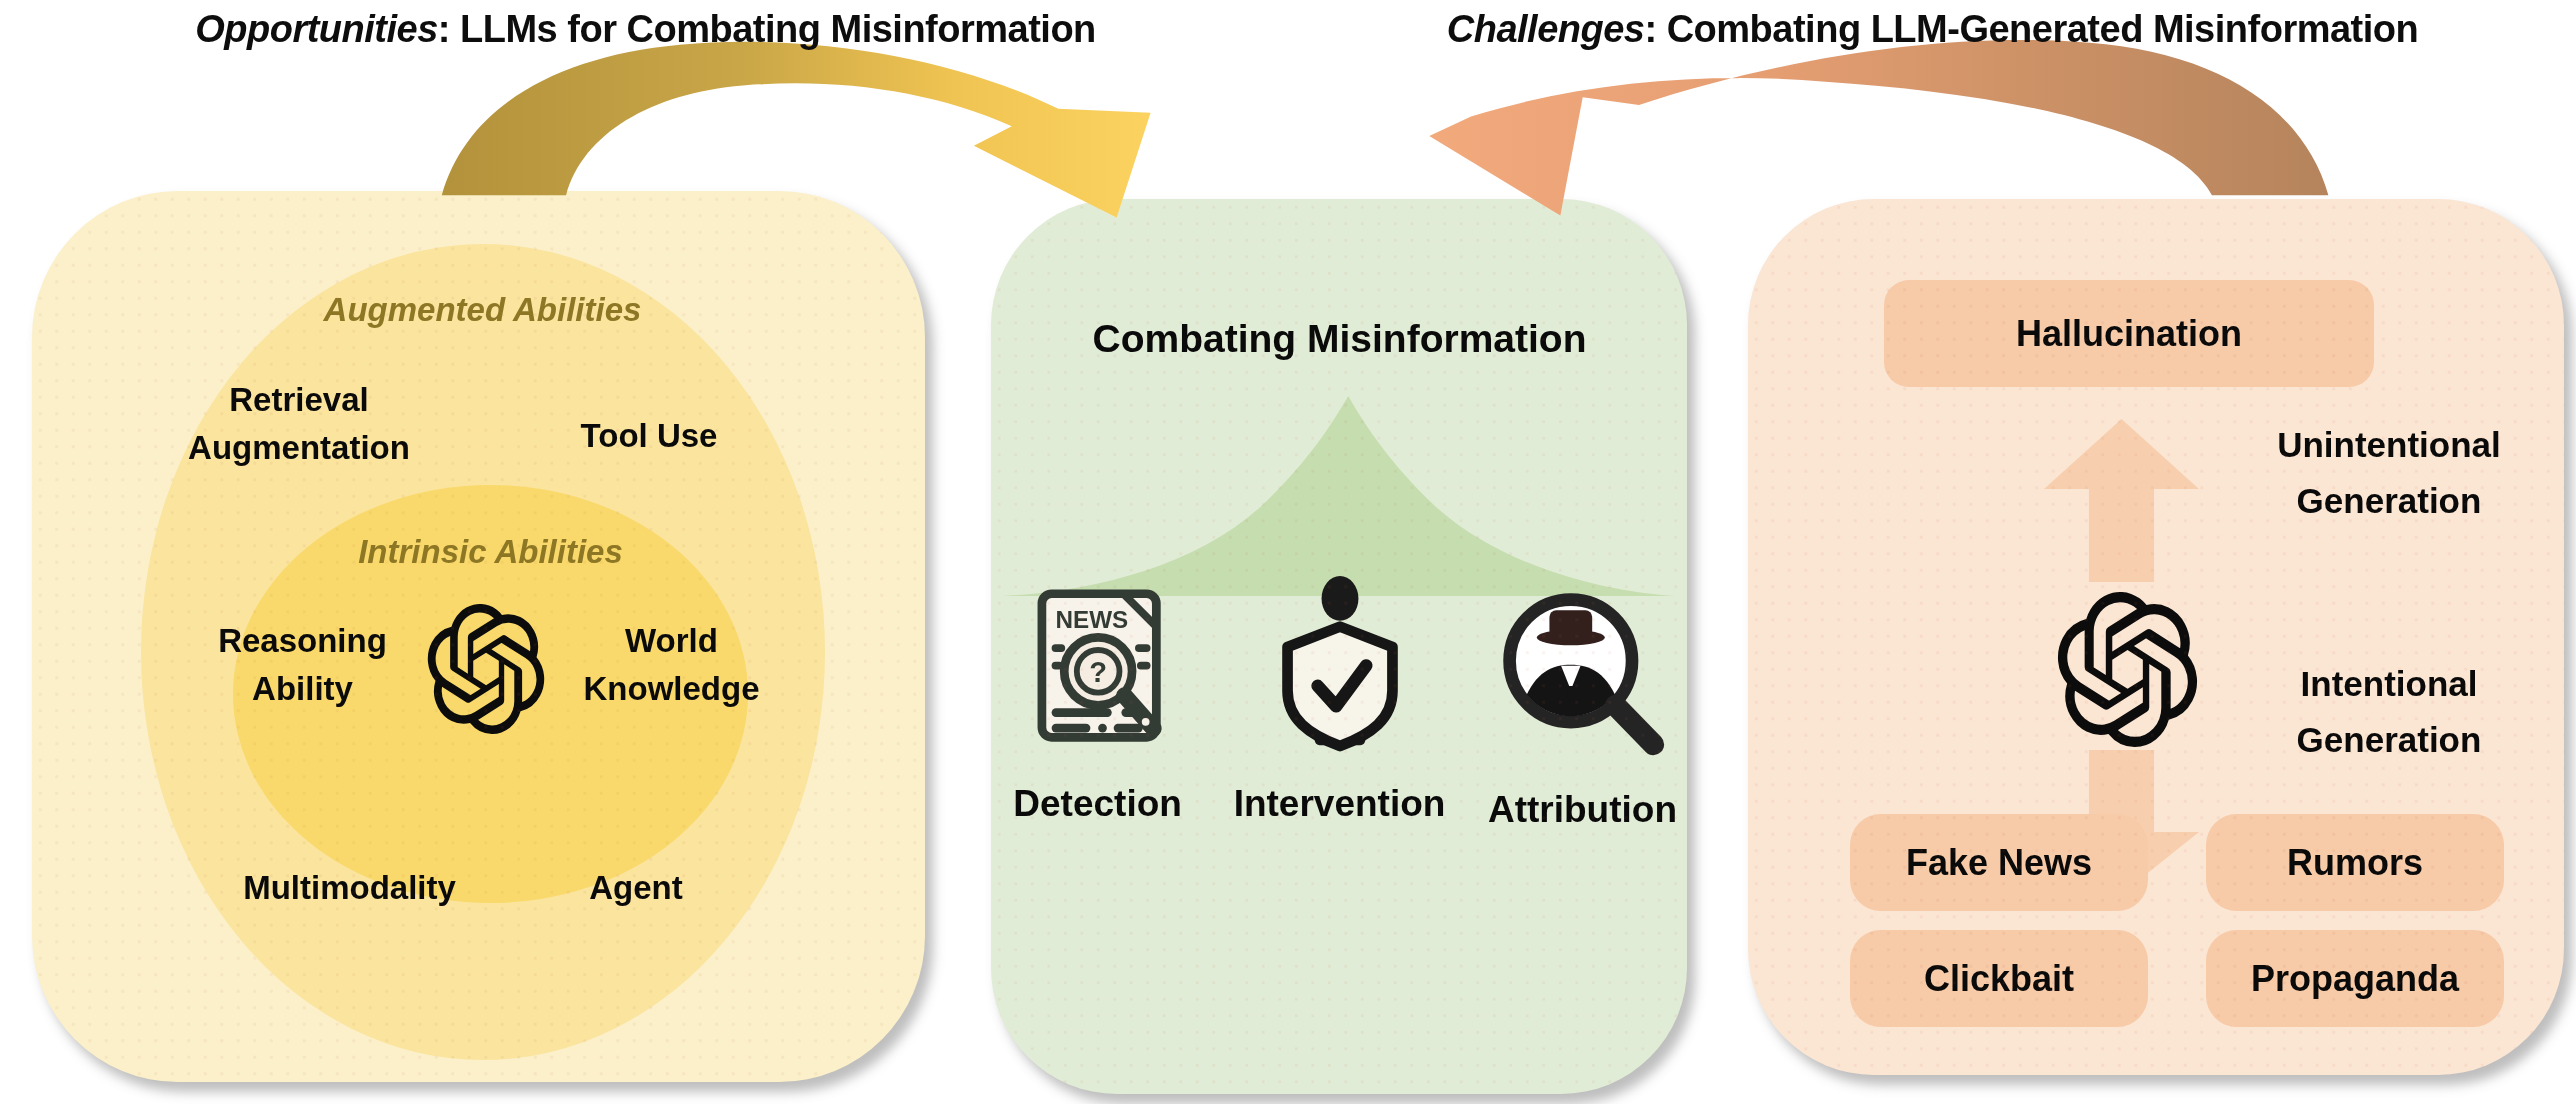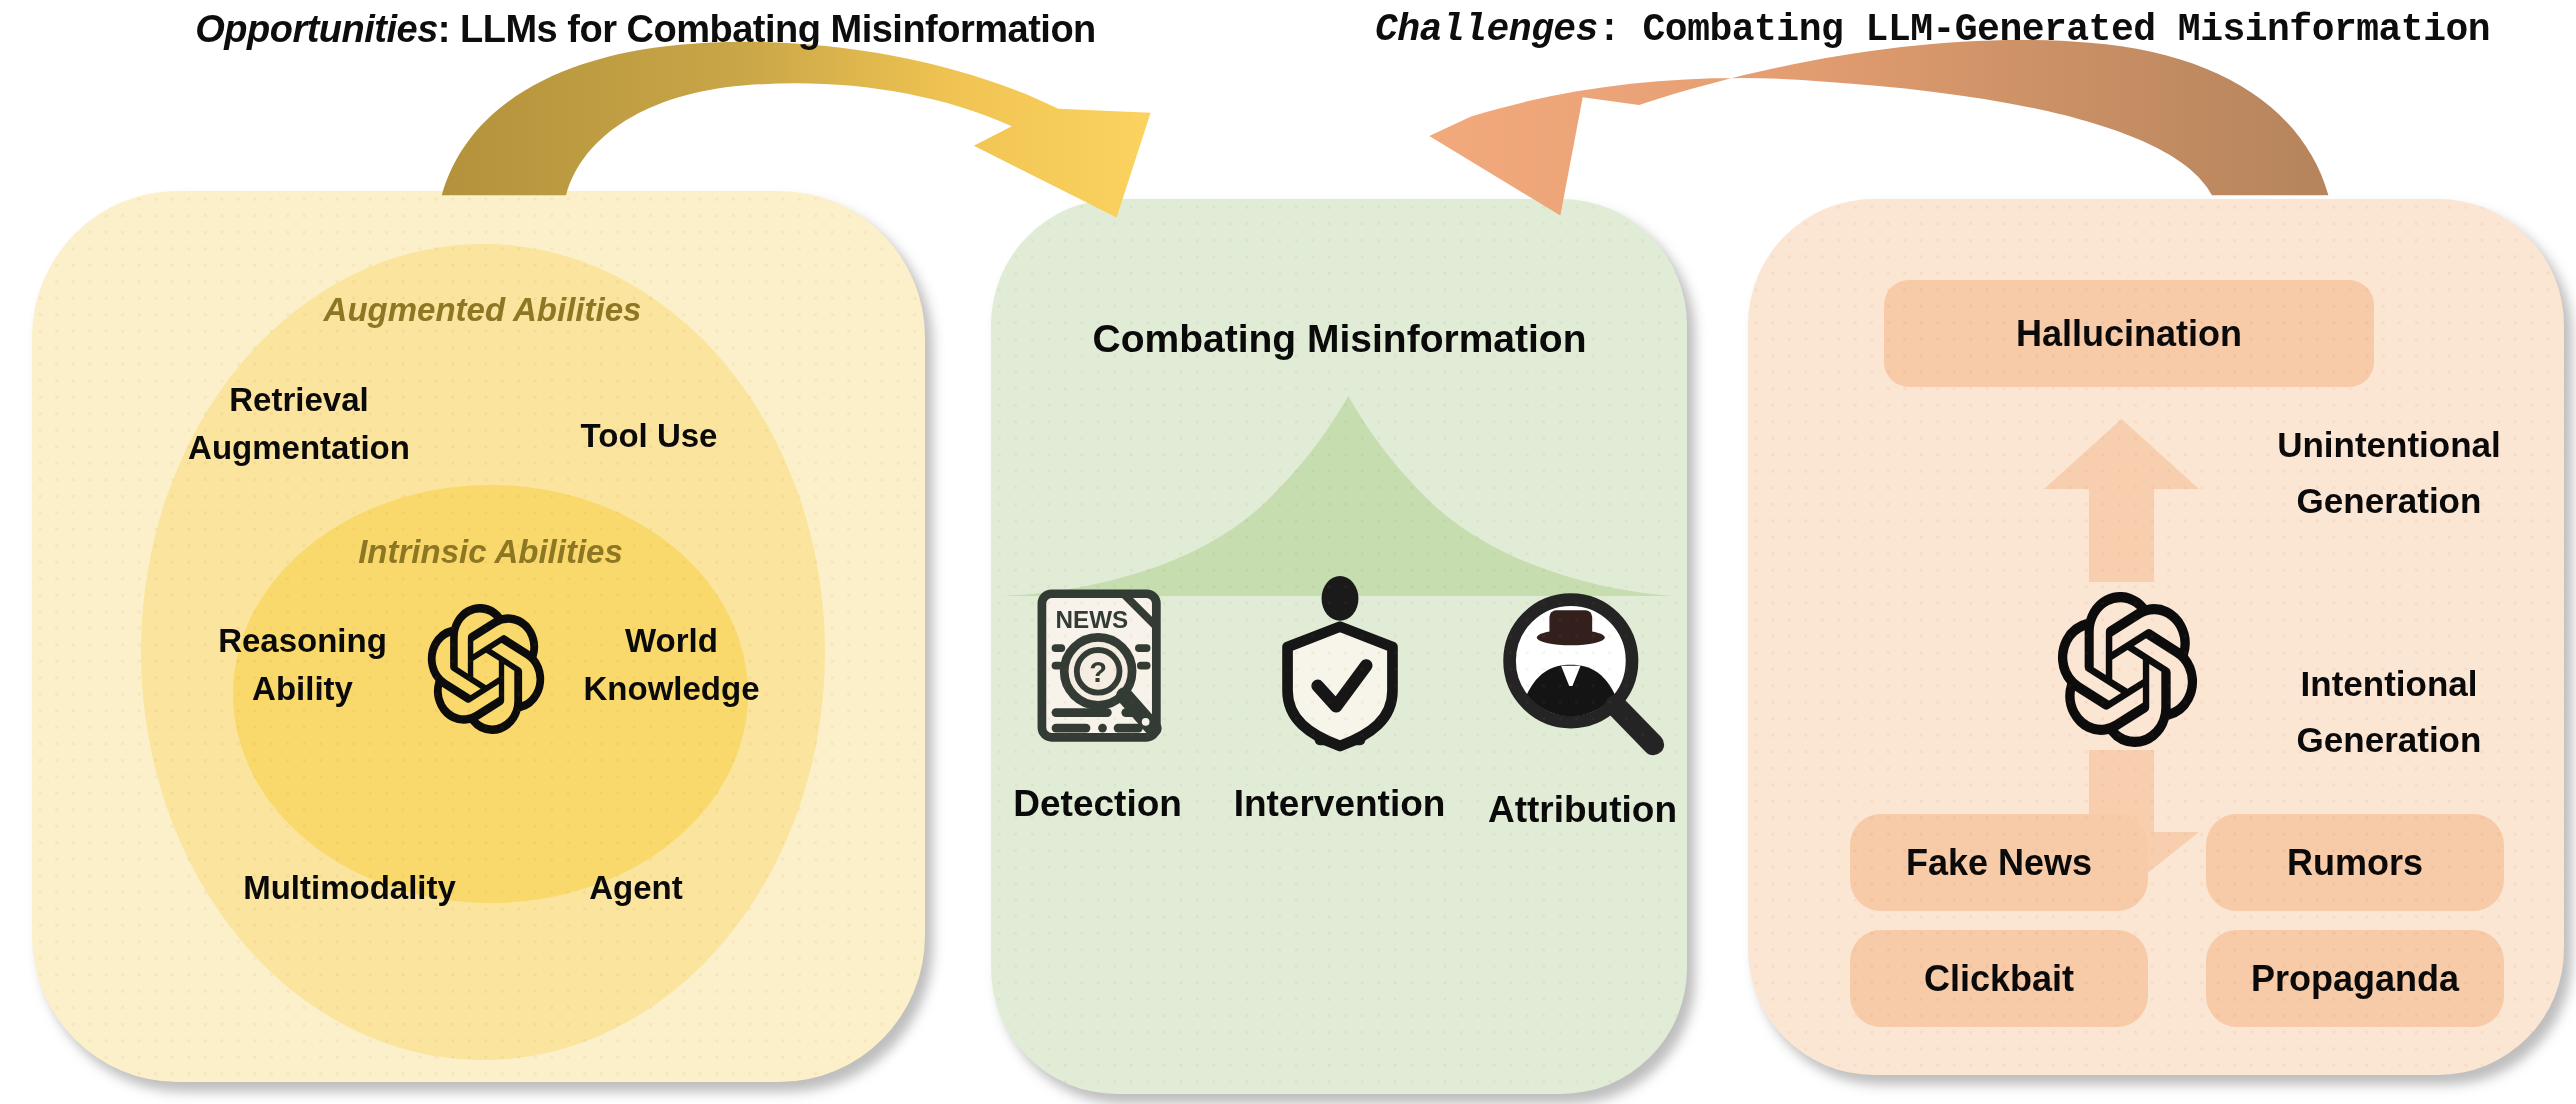--- a/index.html
+++ b/index.html
@@ -10,21 +10,21 @@
   }
   *{margin:0;padding:0;box-sizing:border-box;}
   body{background:#fff;font-family:"Liberation Sans",sans-serif;}
   .canvas{position:relative;width:2576px;height:1105px;background:#ffffff;overflow:hidden;
           font-weight:bold;color:var(--ink);}
   
   .fig-title{position:absolute;top:7.8px;font-size:38px;font-weight:bold;color:var(--ink);
              text-align:center;z-index:5;letter-spacing:-0.5px;}
   .fig-title em{font-style:italic;font-weight:bold;}
   .fig-title.left{left:160px;width:971px;}
-  .fig-title.right{left:1311px;width:1243px;font-family:Liberation Mono, monospace;}
+  .fig-title.right{left:1311px;width:1243px;}
   
   .swoosh-layer{position:absolute;left:0;top:0;z-index:4;pointer-events:none;}
   
   .panel{position:absolute;border-radius:126px;box-shadow:7.8px 9.7px 11.7px rgba(110,110,110,.45);}
   .panel::after{content:"";position:absolute;inset:0;border-radius:inherit;pointer-events:none;
       background-image:radial-gradient(rgba(190,100,60,.08) 1.5px,transparent 1.6px);
       background-size:16.5px 16.5px;}
   .panel.left{left:32px;top:191px;width:893px;height:891px;background:var(--left-panel-bg);border-radius:146px;}
   .panel.mid{left:991px;top:199px;width:696px;height:895px;background:var(--mid-panel-bg);}
   .panel.right{left:1748px;top:199px;width:816px;height:876px;background:var(--right-panel-bg);}

